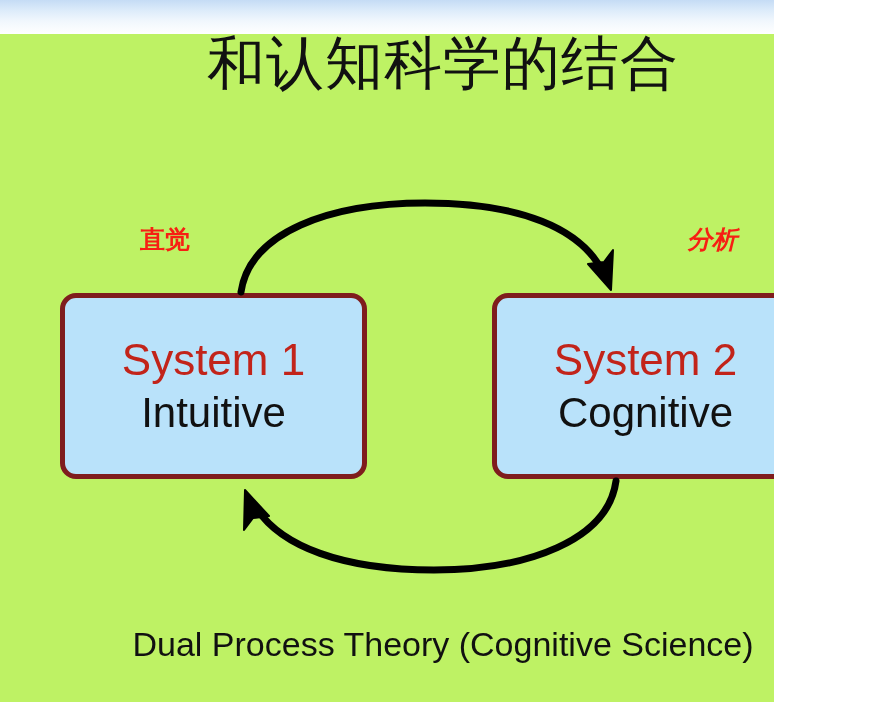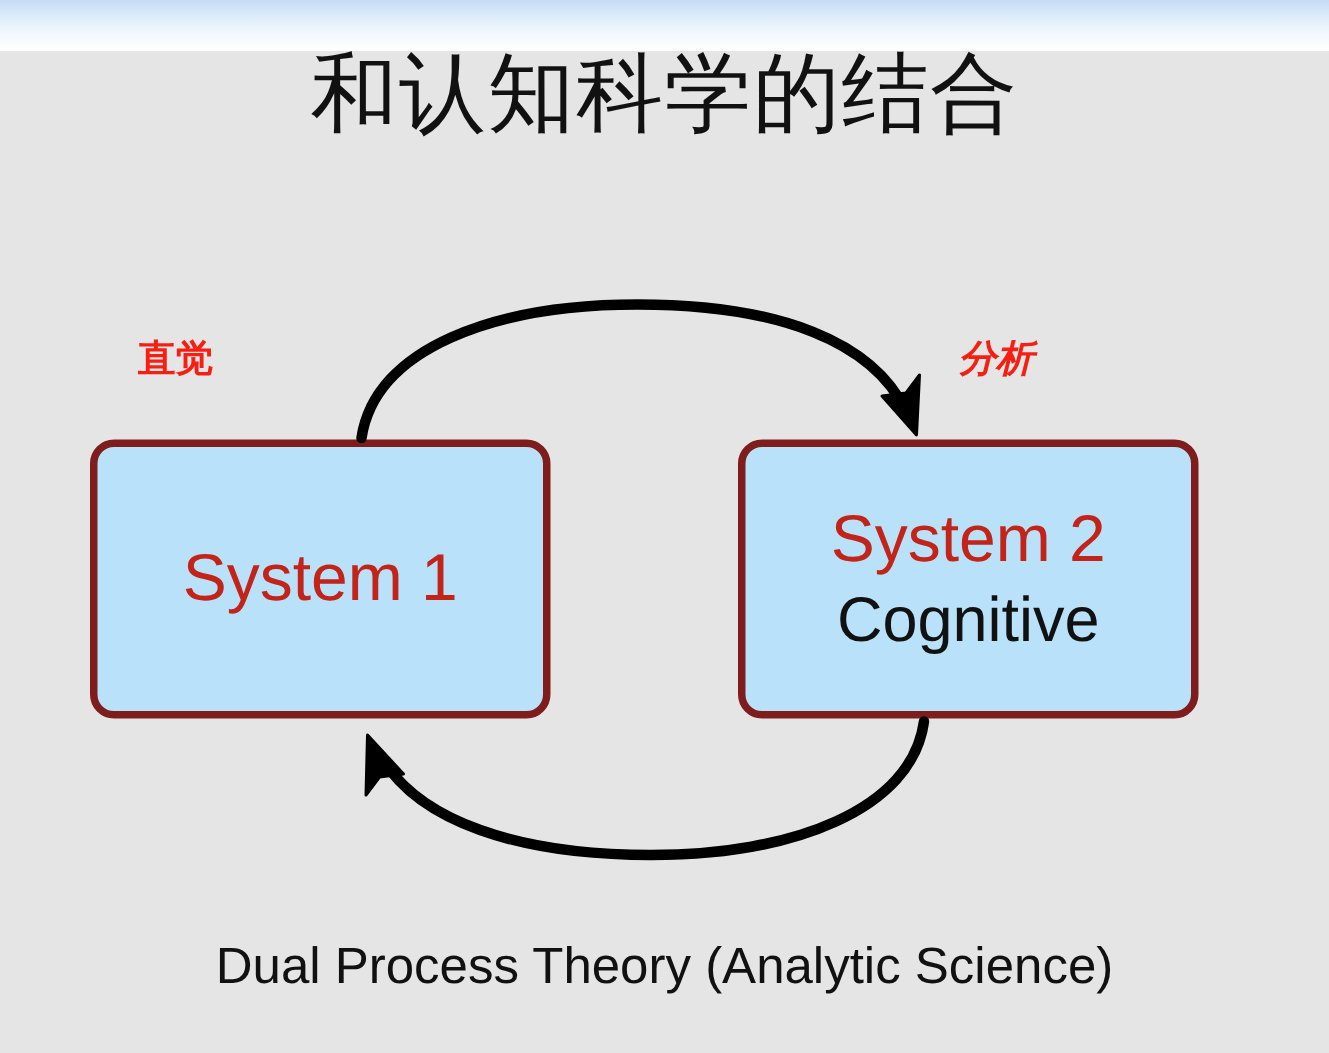--- a/index.html
+++ b/index.html
@@ -8,23 +8,23 @@
   }
   body {
     width: 886px;
     height: 702px;
     background: #ffffff;
     font-family: "Liberation Sans", sans-serif;
     overflow: hidden;
   }
   #slide {
     position: relative;
-    width: 886px;
+    width: 774px;
     height: 702px;
-    background: #e5e5e5;
+    background: #bef264;
     overflow: hidden;
   }
   
   #top-gradient {
     position: absolute;
     left: 0;
     top: 0;
     width: 886px;
     height: 34px;
     background: linear-gradient(to bottom, #c5dcf5 0%, #dcebfa 30%, #f1f7fd 62%, #ffffff 100%);
@@ -56,20 +56,21 @@
     letter-spacing: 1px;
     white-space: nowrap;
   }
   .side-label {
     position: absolute;
     font-size: 25px;
     line-height: 30px;
     font-weight: bold;
     color: #f71f13;
     white-space: nowrap;
+    margin-left: 48px;
   }
   #label-intuition { left: 92px; top: 224px; }
   #label-analysis  { left: 639px; top: 224px; font-style: italic; }
 
   .system-box {
     position: absolute;
     width: 307px;
     height: 186px;
     box-sizing: border-box;
     background: #b9e2fa;
@@ -126,35 +127,36 @@
 
   <div id="slide-title">和认知科学的结合</div>
 
 
   <div class="side-label" id="label-intuition">直觉</div>
 
   <div class="side-label" id="label-analysis">分析</div>
 
   <div class="system-box" id="box-system-1">
     <div class="box-heading">System 1</div>
+    <div class="box-subheading">Intuitive</div>
   </div>
 
   <div class="system-box" id="box-system-2">
     <div class="box-heading">System 2</div>
     <div class="box-subheading">Cognitive</div>
   </div>
 
   <svg id="cycle-arrows" viewBox="0 0 886 702" width="886" height="702">
 
     <g>
       <path d="M 241,292 C 250,232 330,203 425,203 C 520,203 582,228 604,274" fill="none" stroke="#000000" stroke-width="7" stroke-linecap="round"></path>
       <path d="M 611,290 L 588,264 L 604,262 L 613,250 Z" fill="#000000" stroke="#000000" stroke-width="2" stroke-linejoin="round"></path>
     </g>
 
     <g>
       <path d="M 616,481 C 608,540 528,570 434,570 C 344,570 280,547 255,506" fill="none" stroke="#000000" stroke-width="7" stroke-linecap="round"></path>
       <path d="M 245,490 L 269,516 L 253,518 L 244,530 Z" fill="#000000" stroke="#000000" stroke-width="2" stroke-linejoin="round"></path>
     </g>
   </svg>
 
-  <div id="caption">Dual Process Theory (Analytic Science)</div>
+  <div id="caption">Dual Process Theory (Cognitive Science)</div>
 
 </div>
 
 </body></html>

